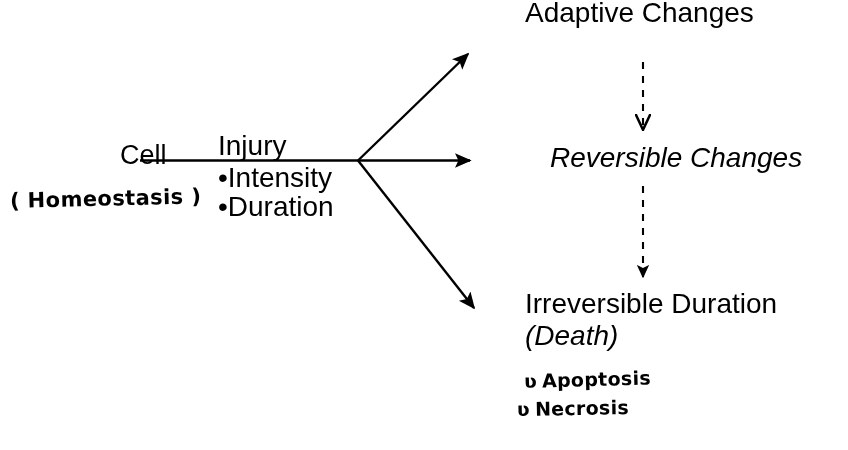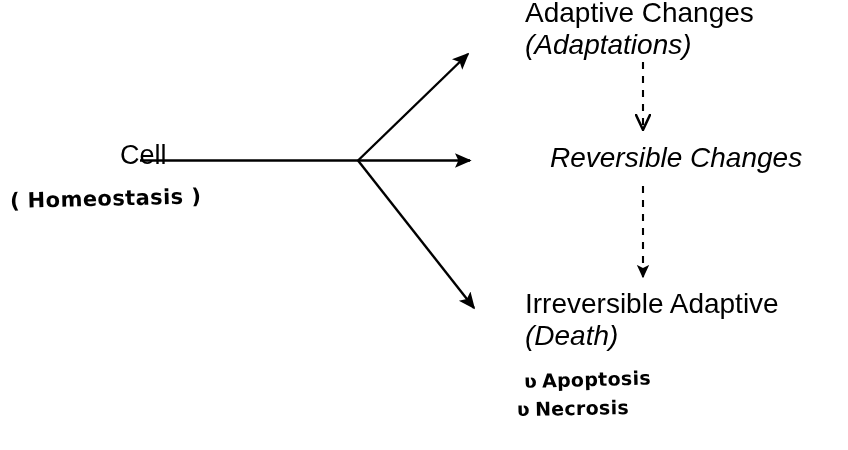--- a/index.html
+++ b/index.html
@@ -107,32 +107,38 @@
 
     <line x1="643" y1="62" x2="643" y2="128" stroke="#000" stroke-width="2.1" stroke-dasharray="7 7" marker-end="url(#head-open)"></line>
 
     <line x1="643" y1="186" x2="643" y2="277" stroke="#000" stroke-width="2.1" stroke-dasharray="7 7" marker-end="url(#head-filled-down)"></line>
   </svg>
 
   <div class="lbl" id="cell-label">Cell</div>
 
   <div class="lbl" id="homeostasis-label">( Homeostasis )</div>
 
+  <div class="lbl" id="injury-block">
+    <span class="injury-title">Injury</span>
+    <span class="injury-bullets">
+      <span>•Intensity</span>
+      <span>•Duration</span>
+    </span>
+  </div>
 
   <div class="stage" id="stage-adaptive">
     <span>Adaptive Changes</span>
-    <span class="sub">(Adaptations)</span>
   </div>
 
   <div class="stage" id="stage-reversible">
     <span>Reversible Changes</span>
   </div>
 
   <div class="stage" id="stage-irreversible">
-    <span>Irreversible Adaptive</span>
+    <span>Irreversible Duration</span>
     <span class="sub">(Death)</span>
   </div>
 
   <div class="hand-list" id="hand-apoptosis">
     <span class="tick">ʋ</span><span>Apoptosis</span>
   </div>
 
   <div class="hand-list" id="hand-necrosis">
     <span class="tick">ʋ</span><span>Necrosis</span>
   </div>

